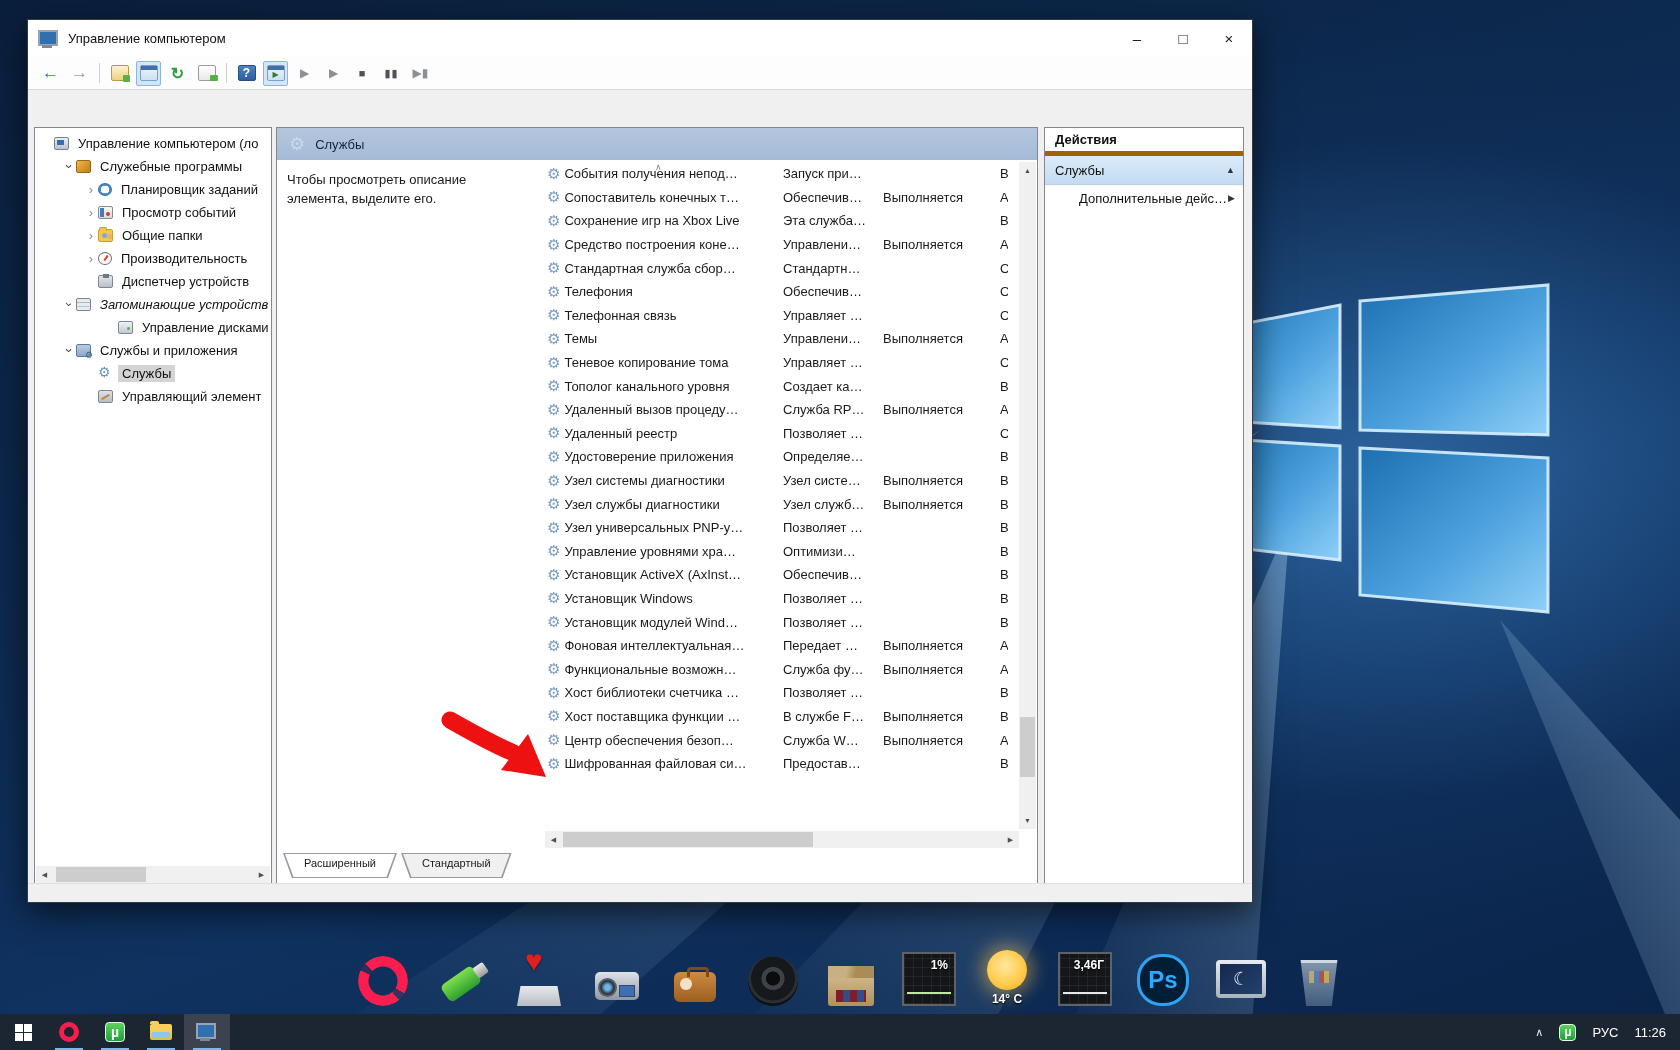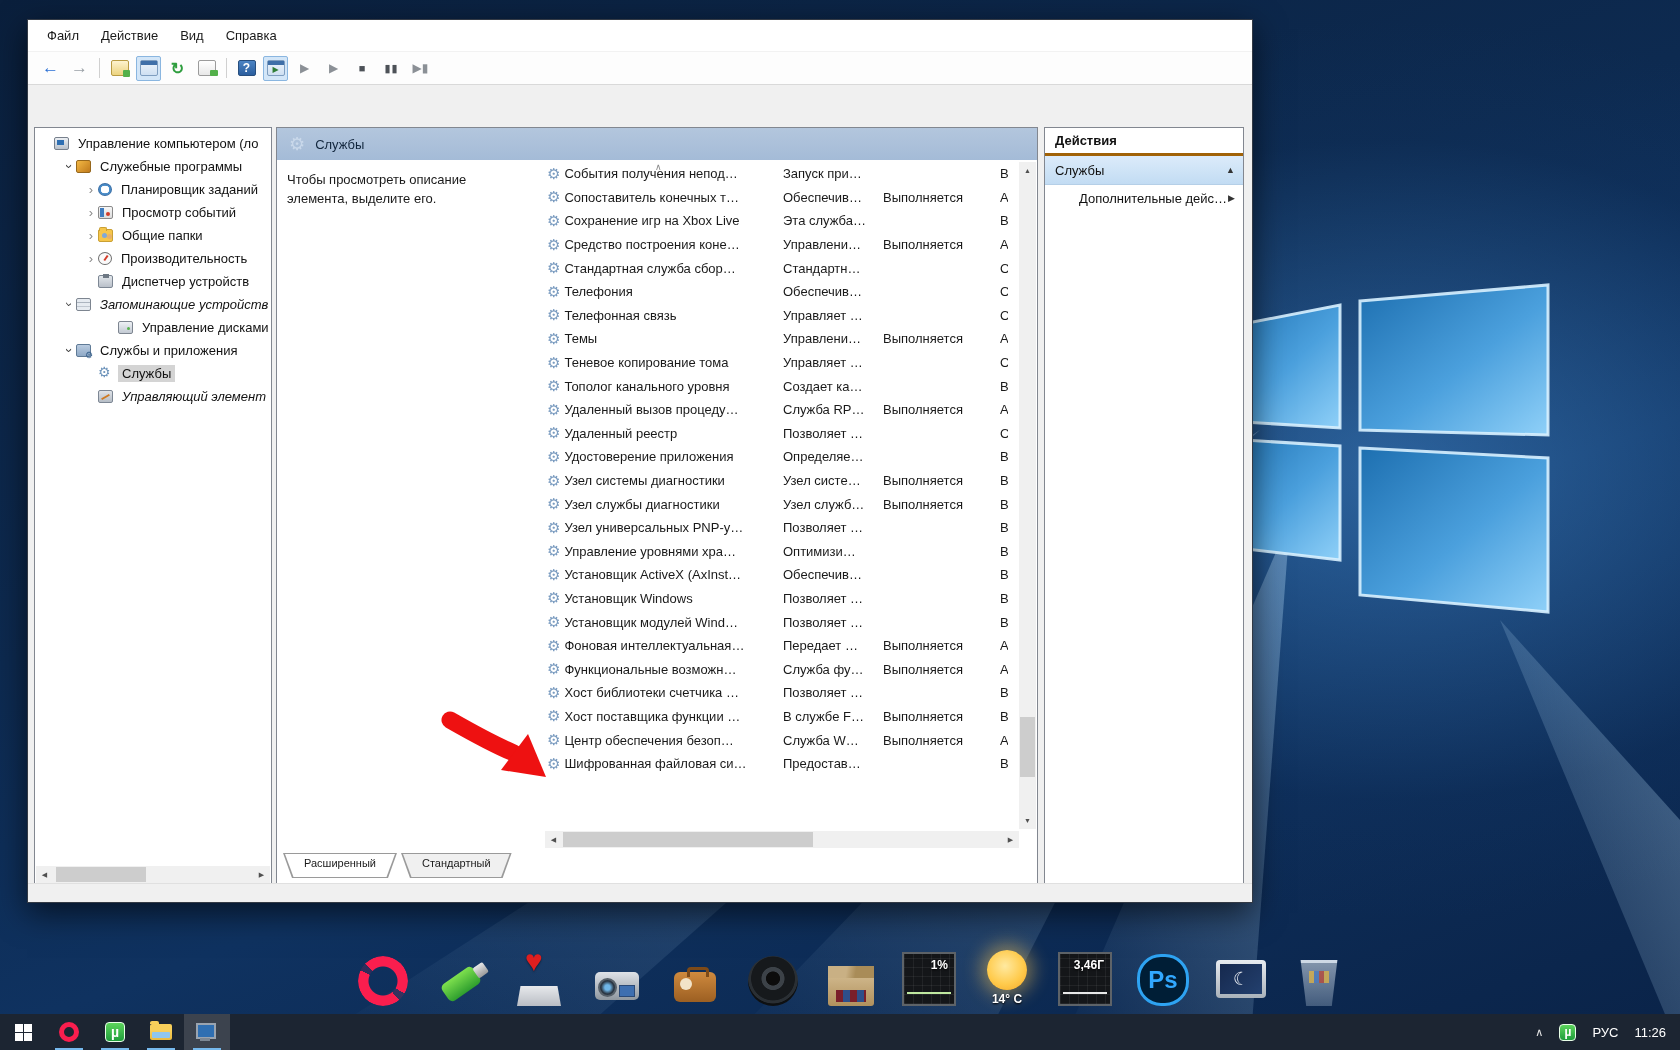--- a/index.html
+++ b/index.html
@@ -101,21 +101,21 @@
   .vs-thumb{position:absolute;left:1px;width:15px;top:555px;height:60px;background:#cdcdcd}
   .mp-hscroll{position:absolute;left:268px;right:18px;bottom:36px;height:17px;background:#f0f0f0}
   .mp-hscroll .sc-thumb-h{left:18px;width:250px}
   .mp-hscroll .sc-btn.r{position:absolute;right:0;top:0}
   .tabs{position:absolute;left:6px;bottom:6px;display:flex;gap:4px}
   .tab{position:relative;height:25px;padding:1px;background:#9a9a9a;clip-path:polygon(0 0,100% 0,calc(100% - 9px) 100%,9px 100%)}
   .tab-inner{height:23px;padding:3px 20px 0 20px;font-size:11px;color:#1a1a1a;background:#f0f0f0;clip-path:polygon(1px 0,calc(100% - 1px) 0,calc(100% - 9.5px) 100%,9.5px 100%)}
   .tab.active .tab-inner{background:#fff}
 
   
-  .ap-header{height:28px;display:flex;align-items:center;padding-left:10px;font-size:13px;font-weight:bold;color:#111;border-bottom:3px solid #a16207}
+  .ap-header{height:28px;display:flex;align-items:center;padding-left:10px;font-size:13px;font-weight:bold;color:#111;border-bottom:5px solid #a16207}
   .ap-group{height:29px;display:flex;align-items:center;justify-content:space-between;padding:0 8px 0 10px;font-size:13px;color:#111;
     background:linear-gradient(#dcebfa,#c2dcf3);border-bottom:1px solid #b5cfe7}
   .ap-caret{font-size:9px;color:#333}
   .ap-item{height:26px;display:flex;align-items:center;justify-content:space-between;padding:0 8px 0 34px;font-size:13px;color:#111}
 
   
   .red-arrow{position:absolute;left:0;top:0;z-index:20;pointer-events:none}
 
   
   .dock{position:absolute;left:355px;bottom:44px;display:flex;align-items:flex-end;gap:22px;z-index:5}
@@ -195,26 +195,29 @@
     <polygon points="1500,620 1680,1050 1680,820" fill="url(#beam)"></polygon>
     <g stroke="#d8f1ff" stroke-width="3" stroke-opacity="0.9">
       <polygon points="1212,330 1340,305 1340,428 1212,420" fill="url(#pane)"></polygon>
       <polygon points="1360,301 1548,285 1548,435 1360,430" fill="url(#pane)"></polygon>
       <polygon points="1212,438 1340,446 1340,560 1212,545" fill="url(#pane)"></polygon>
       <polygon points="1360,448 1548,458 1548,612 1360,595" fill="url(#pane)"></polygon>
     </g>
   </svg>
 
   <div class="window">
-    <div class="menubar" id="menubar">
-        <span class="menu-item">Файл</span>
-        <span class="menu-item">Действие</span>
-        <span class="menu-item">Вид</span>
-        <span class="menu-item">Справка</span>
-      </div>
+    <div class="titlebar">
+      <span class="cm-icon"></span>
+      <span class="title">Управление компьютером</span>
+      <div class="win-controls" id="win-controls">
+          <button class="wc">–</button>
+          <button class="wc">□</button>
+          <button class="wc">×</button>
+        </div>
+    </div>
     <div class="toolbar" id="toolbar">
         <button class="tb-btn">
           <span class="g-back">←</span>
         </button>
         <button class="tb-btn">
           <span class="g-forward">→</span>
         </button>
         <span class="tb-sep"></span>
         <button class="tb-btn">
           <span class="shape sh-doc1"></span>
@@ -302,21 +305,21 @@
           <div class="tree-row" style="padding-left: 26px;">
             <span class="tree-chev exp">›</span>
             <span class="ticon ti-serverapps"></span>
             <span class="tree-label">Службы и приложения</span>
           </div>
           <div class="tree-row" style="padding-left: 48px;">
             <span class="tree-chev"></span>
             <span class="ticon ti-gearonly"></span>
             <span class="tree-label selected">Службы</span>
           </div>
-          <div class="tree-row" style="padding-left: 48px; font-style: italic;">
+          <div class="tree-row" style="padding-left: 48px;">
             <span class="tree-chev"></span>
             <span class="ticon ti-wmi"></span>
             <span class="tree-label">Управляющий элемент</span>
           </div>
         </div>
       <div class="hscroll" style="position:absolute">
         <span class="sc-btn">◀</span>
         <span class="sc-thumb-h"></span>
         <span class="sc-btn">▶</span>
       </div>

